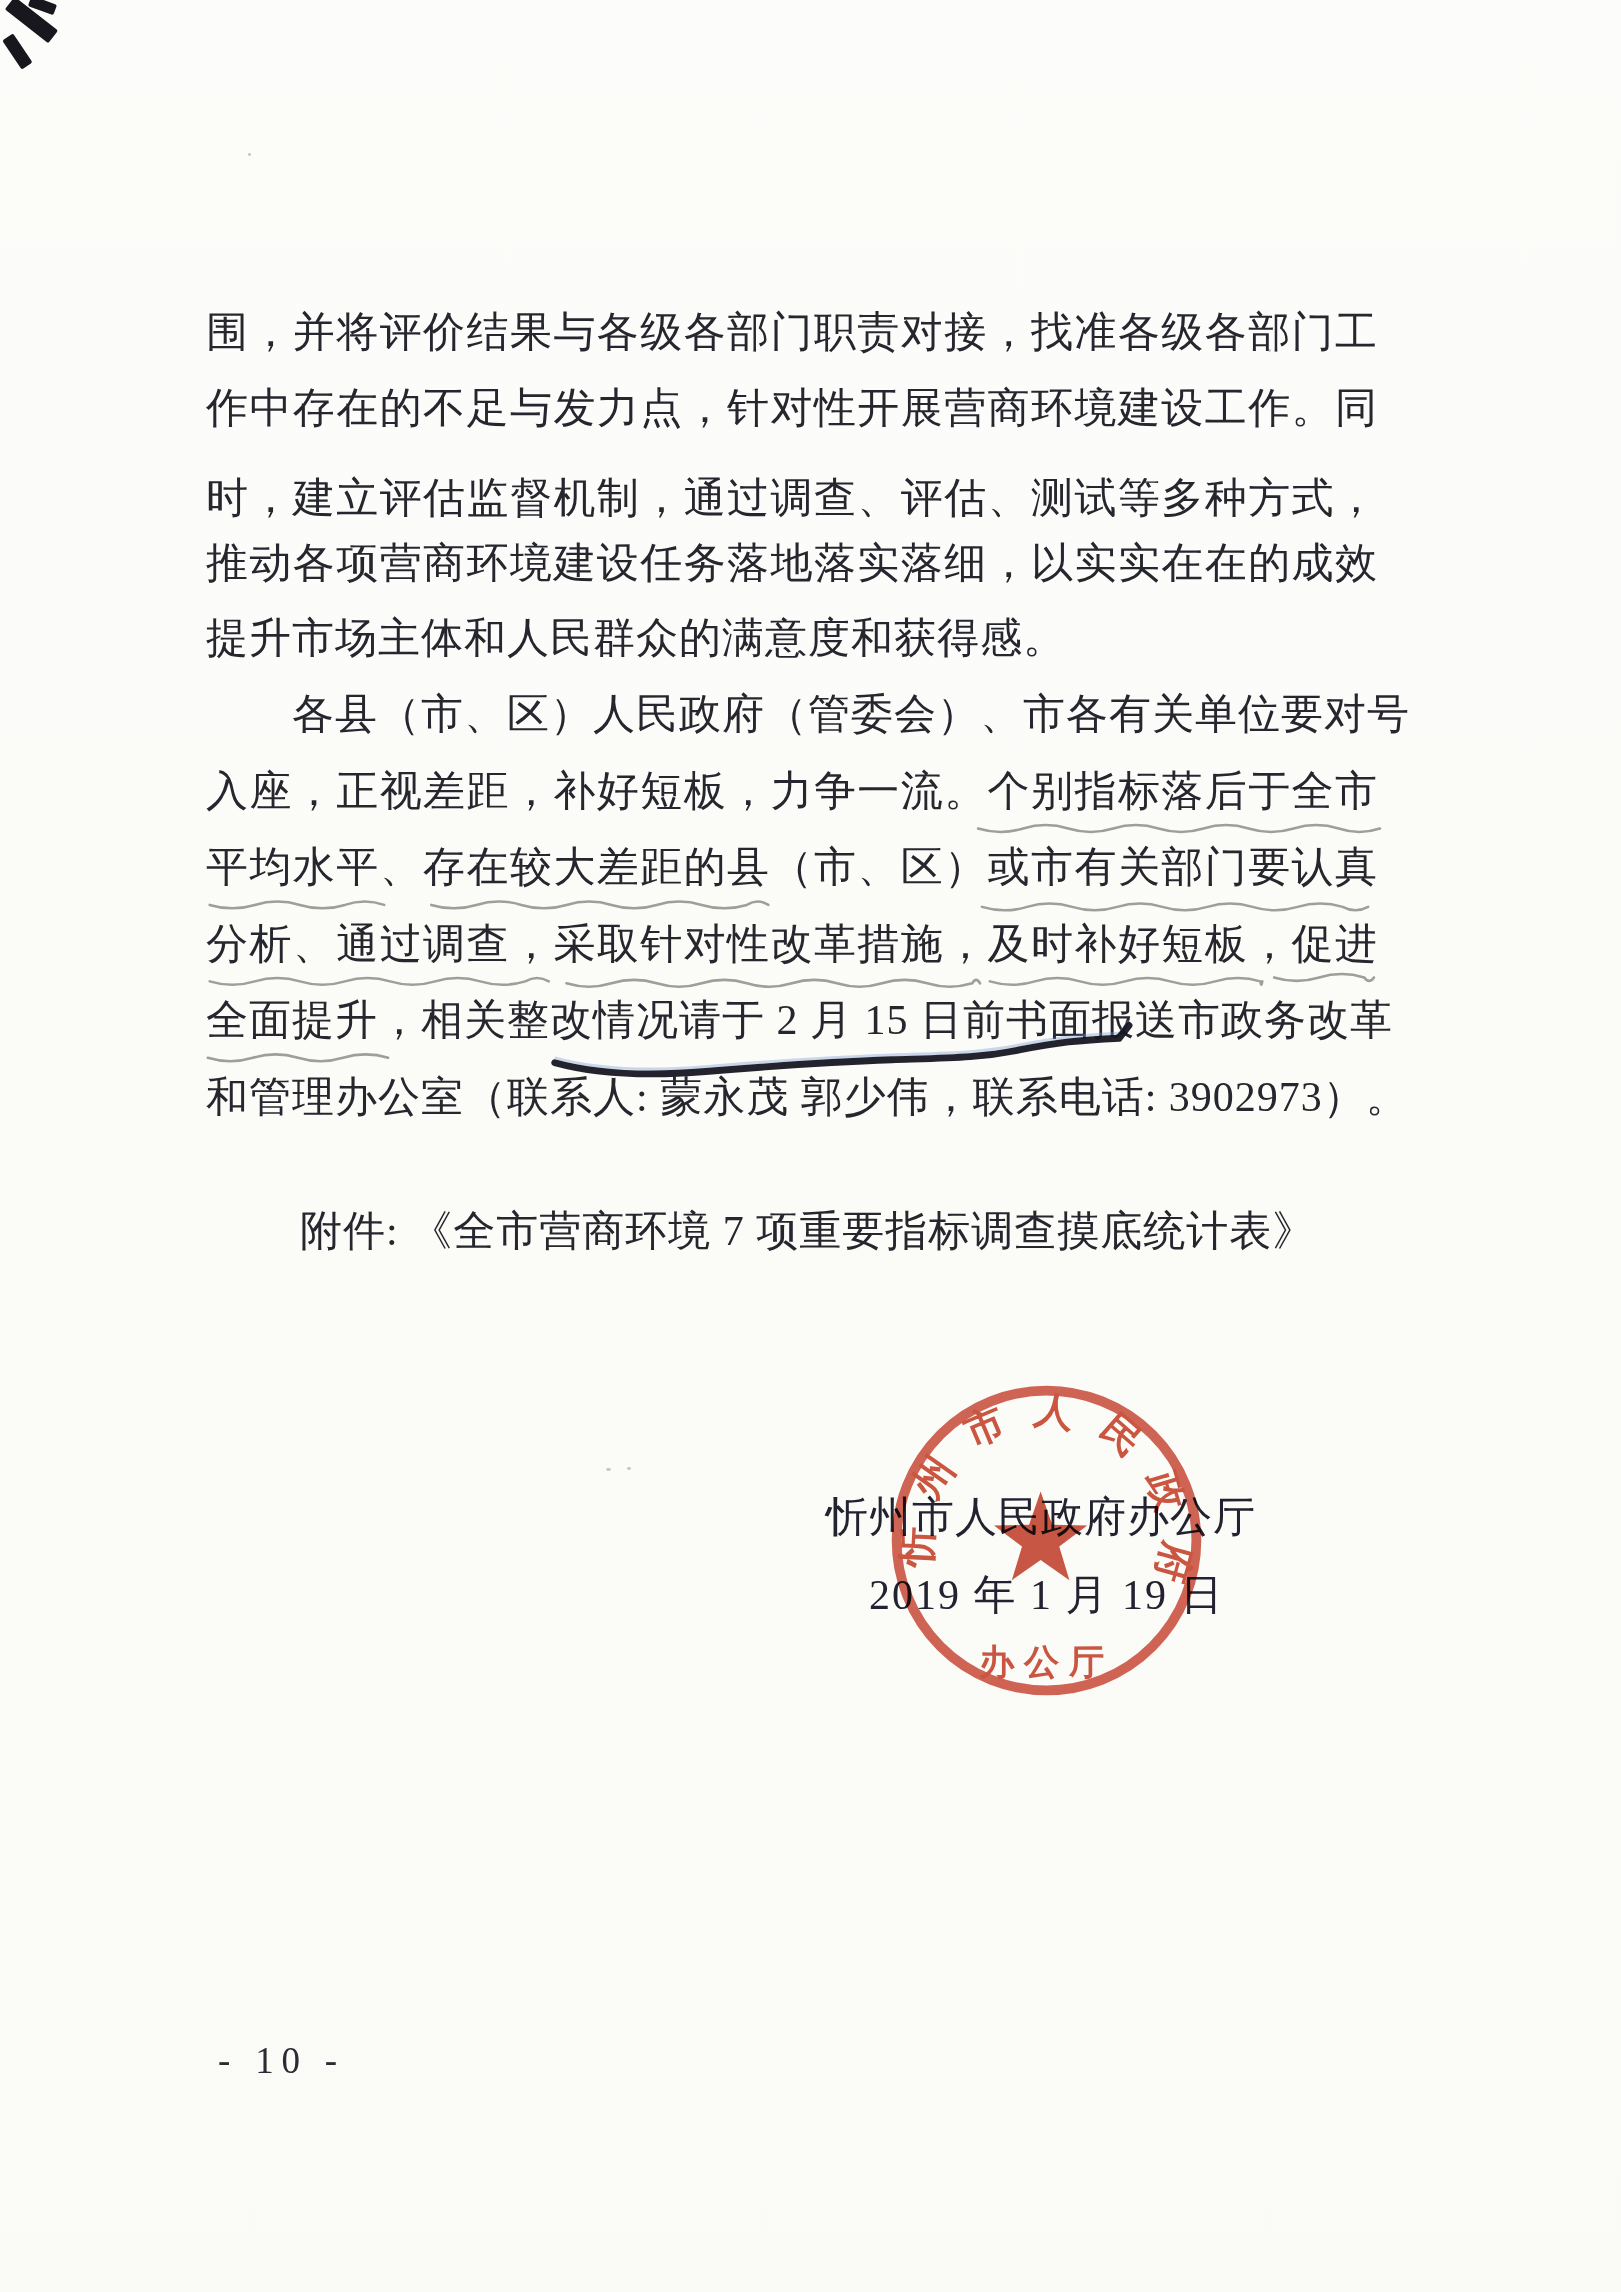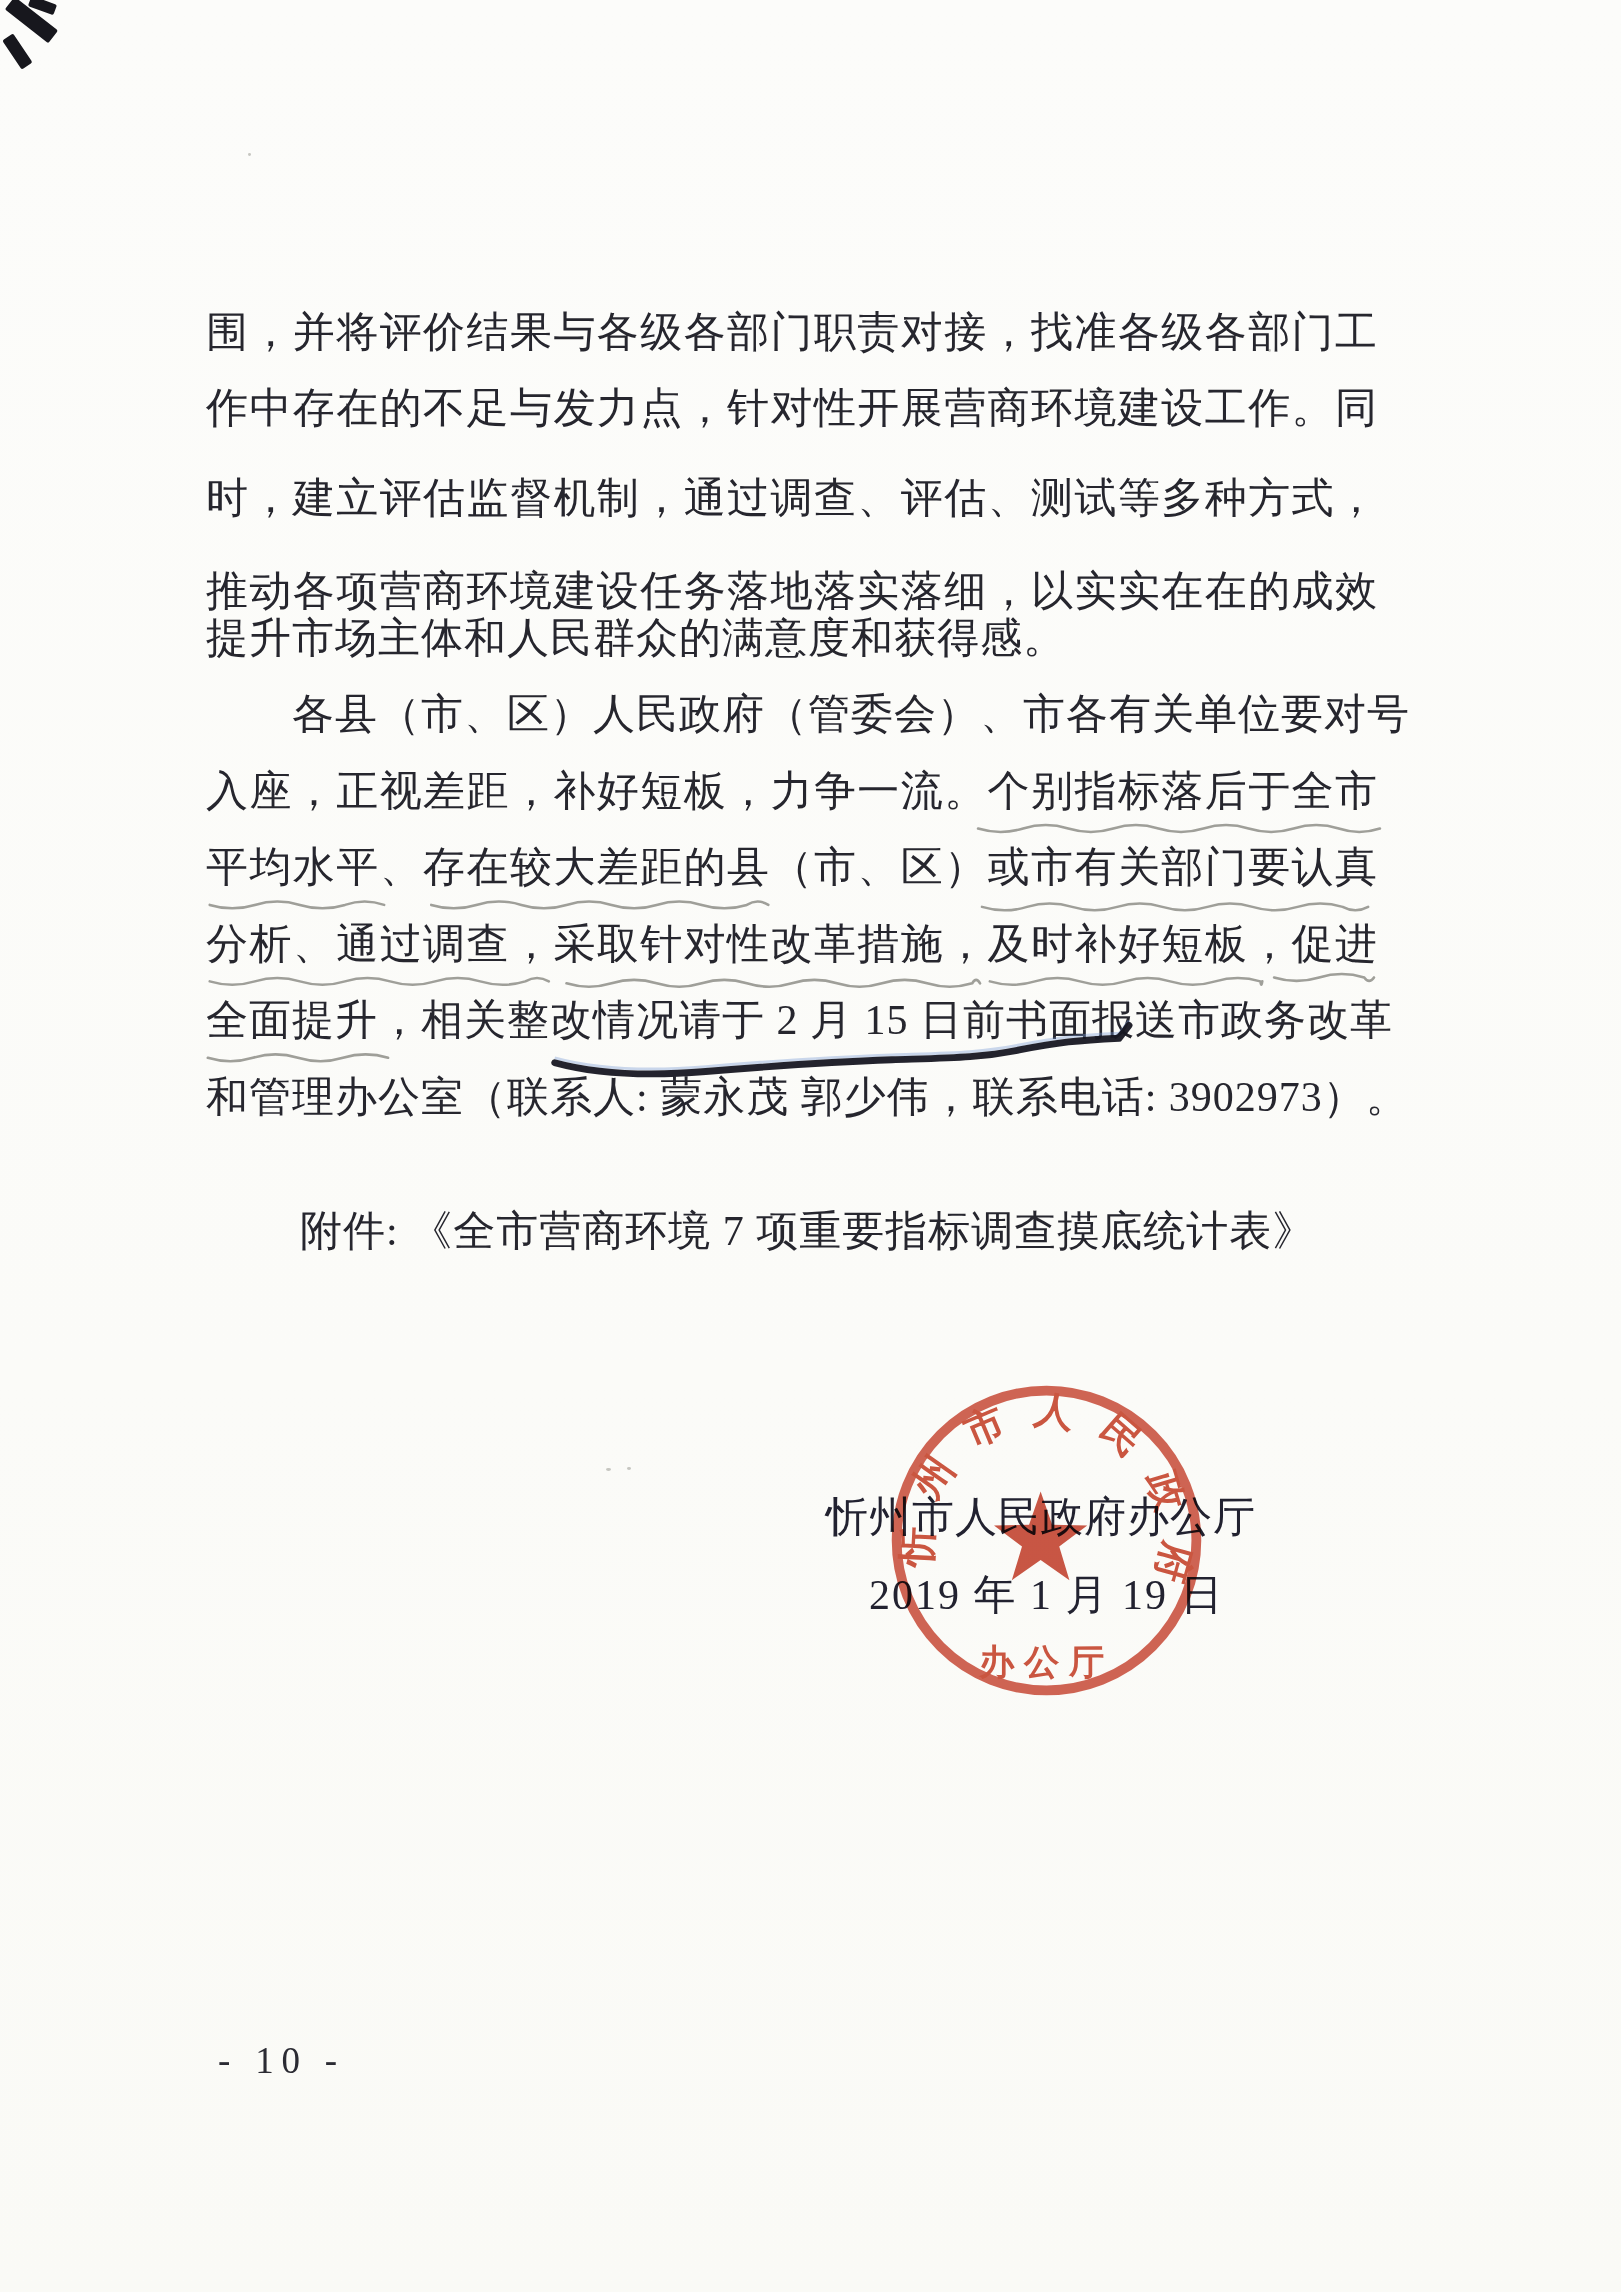--- a/index.html
+++ b/index.html
@@ -69,21 +69,21 @@
   <div class="corner-mark cm2"></div>
   <div class="corner-mark cm3"></div>
   <div class="speck" style="left:606px;top:1468px;width:4.9px;height:2.9px;"></div>
   <div class="speck" style="left:627px;top:1467px;width:3.9px;height:2.9px;"></div>
   <div class="speck" style="left:248px;top:153px;width:2.9px;height:2.9px;"></div>
   <div class="speck" style="left:1268px;top:349px;width:2.9px;height:2.9px;"></div>
 
   <div class="bodyline" style="top:294px">围，并将评价结果与各级各部门职责对接，找准各级各部门工</div>
   <div class="bodyline" style="top:370px">作中存在的不足与发力点，针对性开展营商环境建设工作。同</div>
   <div class="bodyline" style="top:460px">时，建立评估监督机制，通过调查、评估、测试等多种方式，</div>
-  <div class="bodyline" style="top:553px">推动各项营商环境建设任务落地落实落细，以实实在在的成效</div>
+  <div class="bodyline" style="top:525px">推动各项营商环境建设任务落地落实落细，以实实在在的成效</div>
   <div class="bodyline nojust" style="top:600px">提升市场主体和人民群众的满意度和获得感。</div>
 
   <div class="bodyline indent" style="top:676px">各县（市、区）人民政府（管委会）、市各有关单位要对号</div>
   <div class="bodyline" style="top:753px">入座，正视差距，补好短板，力争一流。个别指标落后于全市</div>
   <div class="bodyline" style="top:829px">平均水平、存在较大差距的县（市、区）或市有关部门要认真</div>
   <div class="bodyline" style="top:906px">分析、通过调查，采取针对性改革措施，及时补好短板，促进</div>
   <div class="bodyline" style="top:982px">全面提升，相关整改情况请于 2 月 15 日前书面报送市政务改革</div>
   <div class="bodyline" style="top:1059px">和管理办公室（联系人: 蒙永茂  郭少伟，联系电话: 3902973）。</div>
 
   <div class="attachment">附件: 《全市营商环境 7 项重要指标调查摸底统计表》</div>

